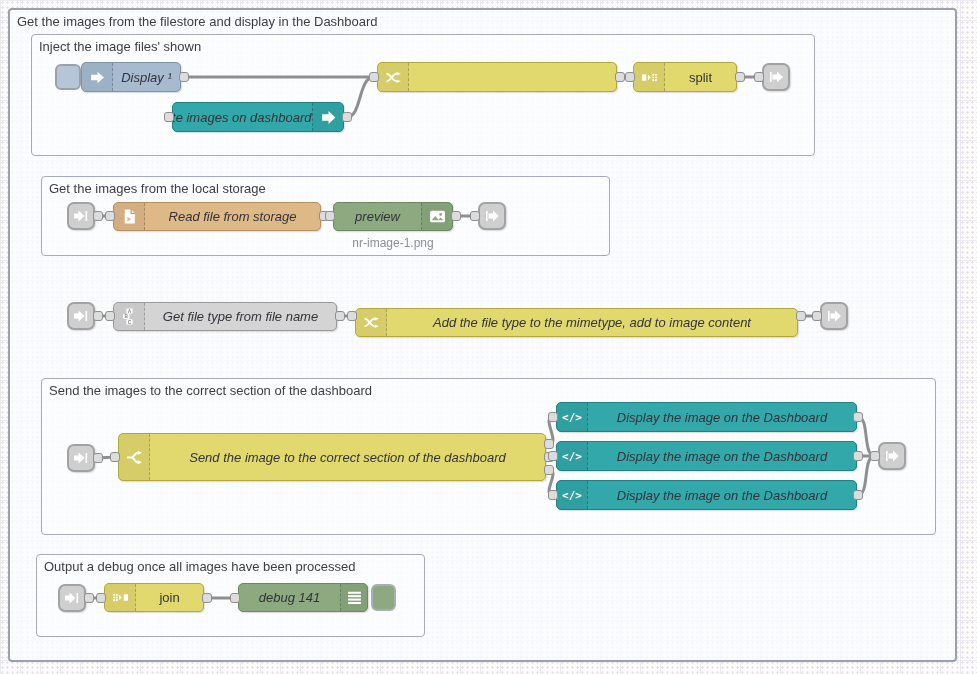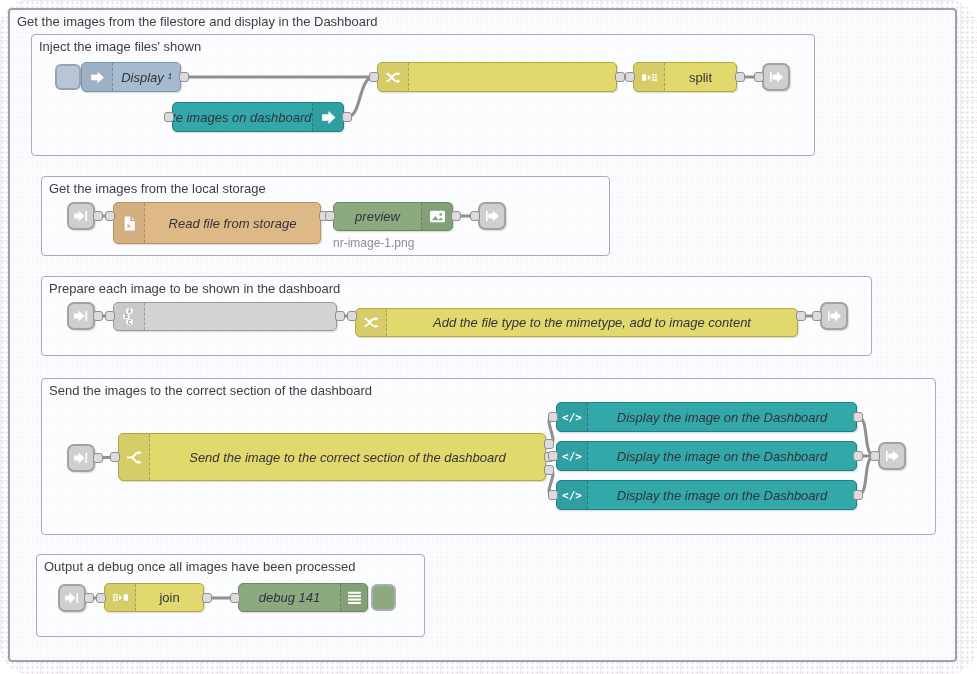--- a/index.html
+++ b/index.html
@@ -5,21 +5,20 @@
   html,body{margin:0;padding:0;}
   .canvas{
     position:relative;width:977px;height:674px;overflow:hidden;
     background-color:#fdfdff;
     background-image:
       radial-gradient(circle, rgba(205,170,170,0.33) 1px, transparent 1.4px),
       linear-gradient(to right, #e9ebf4 1px, transparent 1px),
       linear-gradient(to bottom, #e9ebf4 1px, transparent 1px);
     background-size:5px 5px, 20px 20px, 20px 20px;
     font-family:"Liberation Sans", sans-serif;
-    border-radius:28px;
   }
   .group{position:absolute;border-radius:4px;box-sizing:border-box;}
   .group-outer{border:2px solid #9aa0af;background:rgba(250,251,253,0.80);z-index:1;}
   .group-inner{border:1.5px solid #a7abb9;background:rgba(252,253,255,0.55);z-index:1;}
   .group-label{position:absolute;left:7px;top:4px;font-size:13px;color:#3e3e42;white-space:nowrap;}
   .node{position:absolute;display:flex;align-items:stretch;border:1px solid rgba(0,0,0,0.28);
         border-radius:5px;box-sizing:border-box;box-shadow:1px 1px 1.5px rgba(0,0,0,0.14);z-index:3;}
   .node-label{flex:1;display:flex;align-items:center;justify-content:center;font-size:13px;
         font-style:italic;color:#33333a;white-space:nowrap;overflow:hidden;padding:0 4px;}
   .upright .node-label{font-style:normal;}
@@ -36,41 +35,38 @@
   .port{position:absolute;width:10px;height:10px;background:#dcdcdc;border:1px solid #8f8f8f;
         border-radius:3px;box-sizing:border-box;z-index:4;}
   .link-node{position:absolute;width:28px;height:28px;background:#cfcfcf;border:2px solid #a2a2a2;
         border-radius:7px;box-sizing:border-box;display:flex;align-items:center;justify-content:center;
         z-index:3;box-shadow:1px 1px 1.5px rgba(0,0,0,0.14);}
   .link-node svg{width:16px;height:16px;display:block;}
   .inject-button{position:absolute;width:26px;height:26px;background:#b6c6d7;border:2px solid #99a1ad;
         border-radius:6px;box-sizing:border-box;z-index:3;}
   .debug-button{position:absolute;width:25px;height:27px;background:#8ca980;border:2px solid #a9afba;
         border-radius:6px;box-sizing:border-box;z-index:3;}
-  .status-text{position:absolute;font-size:12px;color:#8f8f93;z-index:3;text-align:left;}
+  .status-text{position:absolute;font-size:12px;color:#8f8f93;z-index:3;text-align:center;}
   .wires{position:absolute;left:0;top:0;z-index:2;}
   .wires path{stroke:#8f8f8f;stroke-width:3;fill:none;stroke-linecap:round;}
   .code-ic{color:#fff;font-weight:bold;font-size:11px;font-family:"DejaVu Sans Mono",monospace;}
 </style>
 </head>
 <body>
 
 <div class="canvas">
 
   <div class="group group-outer" style="left:8px;top:8px;width:949px;height:654px">
     <div class="group-label">Get the images from the filestore and display in the Dashboard</div>
   </div>
   <div class="group group-inner" style="left:31px;top:34px;width:784px;height:122px">
     <div class="group-label">Inject the image files' shown</div>
   </div>
   <div class="group group-inner" style="left:41px;top:176px;width:569px;height:80px">
     <div class="group-label">Get the images from the local storage</div>
-  </div>
-  <div class="group group-inner" style="left:41px;top:276px;width:831px;height:80px">
-    <div class="group-label">Prepare each image to be shown in the dashboard</div>
   </div>
   <div class="group group-inner" style="left:41px;top:378px;width:895px;height:157px">
     <div class="group-label">Send the images to the correct section of the dashboard</div>
   </div>
   <div class="group group-inner" style="left:36px;top:554px;width:389px;height:83px">
     <div class="group-label">Output a debug once all images have been processed</div>
   </div>
 
   <svg class="wires" width="977" height="674">
     <path d="M184 77 L374 77"></path>
@@ -149,21 +145,21 @@
       </svg>
   </div>
 
   <div class="link-node" style="left:67px;top:202px">
     <svg viewBox="0 0 16 16">
         <path d="M1 5.5h4.5V2.5L11.5 8 5.5 13.5v-3H1z" fill="#fff"></path>
         <rect x="12.5" y="3" width="1.6" height="10" fill="#fff"></rect>
       </svg>
   </div>
 
-  <div class="node n-orange" style="left:113px;top:202px;width:208px;height:42px">
+  <div class="node n-orange" style="left:113px;top:202px;width:208px;height:29px">
     <span class="icon-box left">
       <svg viewBox="0 0 16 16">
           <path d="M3.5 1.5h6L13 5v9.5H3.5z" fill="#fff"></path>
           <path d="M9.5 1.5V5H13" fill="none" stroke="#c79a63" stroke-width="1.2"></path>
           <path d="M6 8.2 9.5 10.5 6 12.8z" fill="#deb887"></path>
         </svg>
     </span>
     <span class="node-label">Read file from storage</span>
   </div>
 
@@ -199,20 +195,21 @@
           <g font-family="Liberation Sans, sans-serif" font-size="4.6" font-weight="bold">
             <rect x="5" y="0.5" width="6" height="4.8" rx="1" fill="#fff"></rect>
             <text x="8" y="4.4" text-anchor="middle" fill="#8a8a8a">A</text>
             <rect x="2" y="5.6" width="6" height="4.8" rx="1" fill="#fff"></rect>
             <text x="5" y="9.5" text-anchor="middle" fill="#8a8a8a">B</text>
             <rect x="5" y="10.7" width="6" height="4.8" rx="1" fill="#fff"></rect>
             <text x="8" y="14.6" text-anchor="middle" fill="#8a8a8a">C</text>
           </g>
         </svg>
     </span>
+    <span class="node-label">Get file type from file name</span>
   </div>
 
   <div class="node n-yellow" style="left:355px;top:308px;width:443px;height:29px">
     <span class="icon-box left">
       <svg viewBox="0 0 16 16">
           <g stroke="#fff" stroke-width="1.8" fill="none">
             <path d="M1.5 4.5c4 0 5.5 7 9.5 7"></path>
             <path d="M1.5 11.5c4 0 5.5-7 9.5-7"></path>
           </g>
           <path d="M11 2.8 15 4.5 11 6.2z" fill="#fff"></path>

